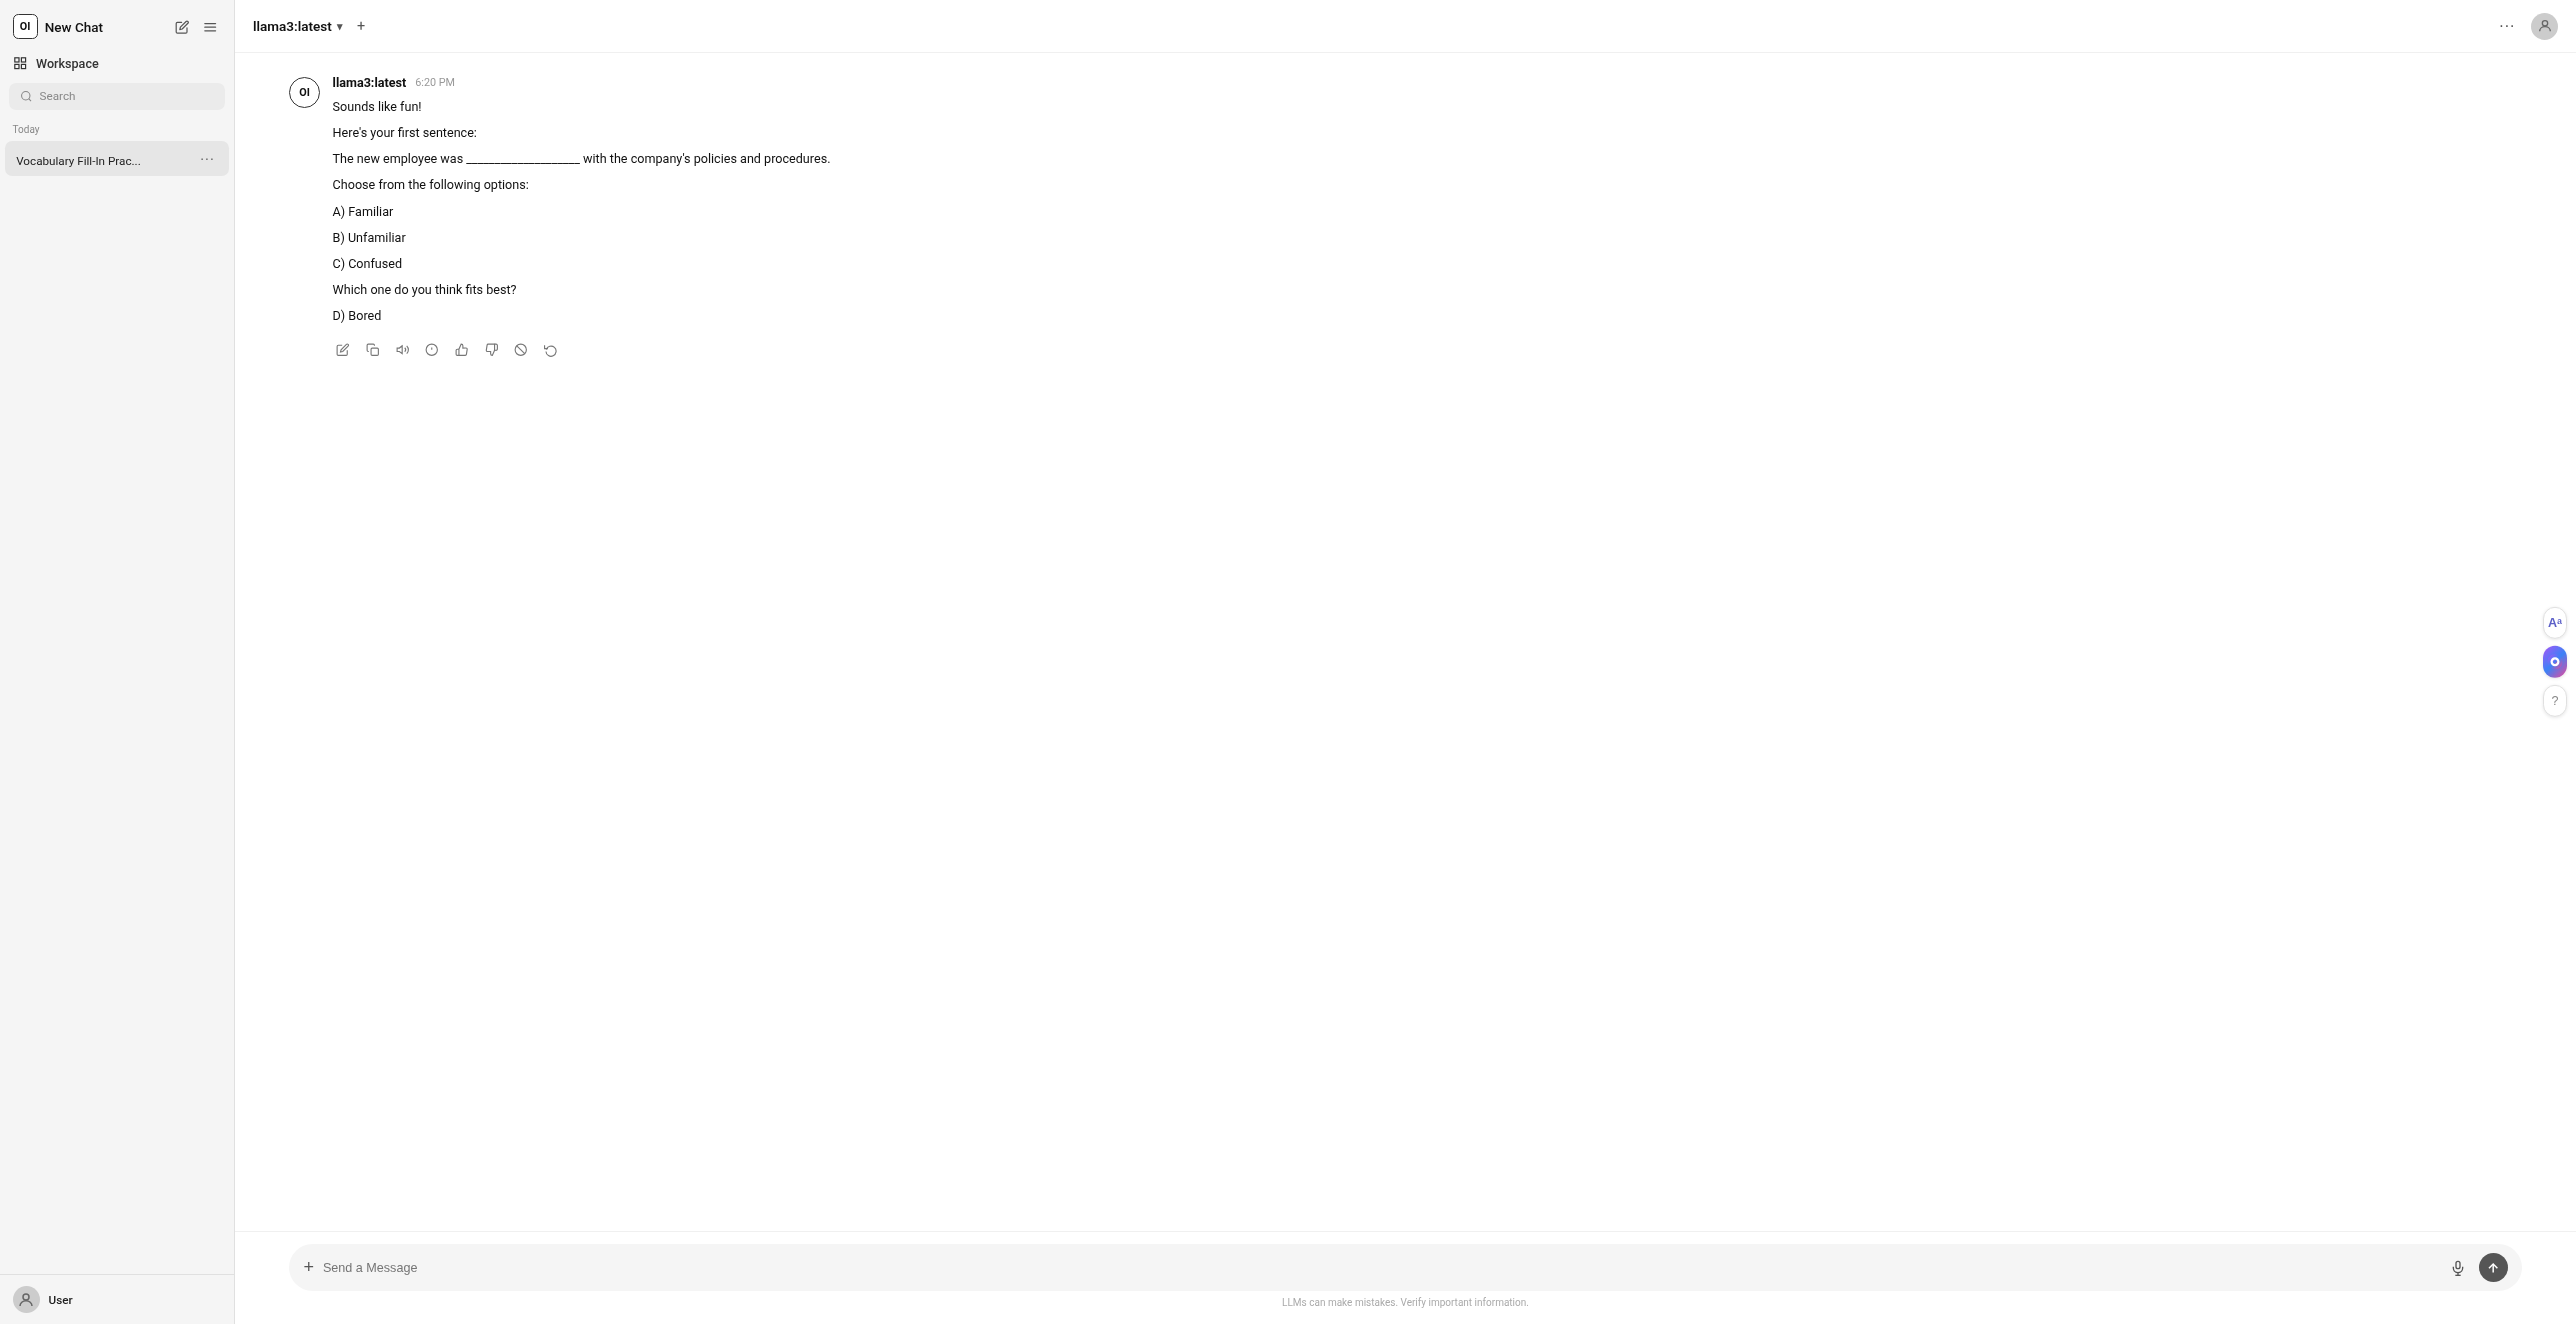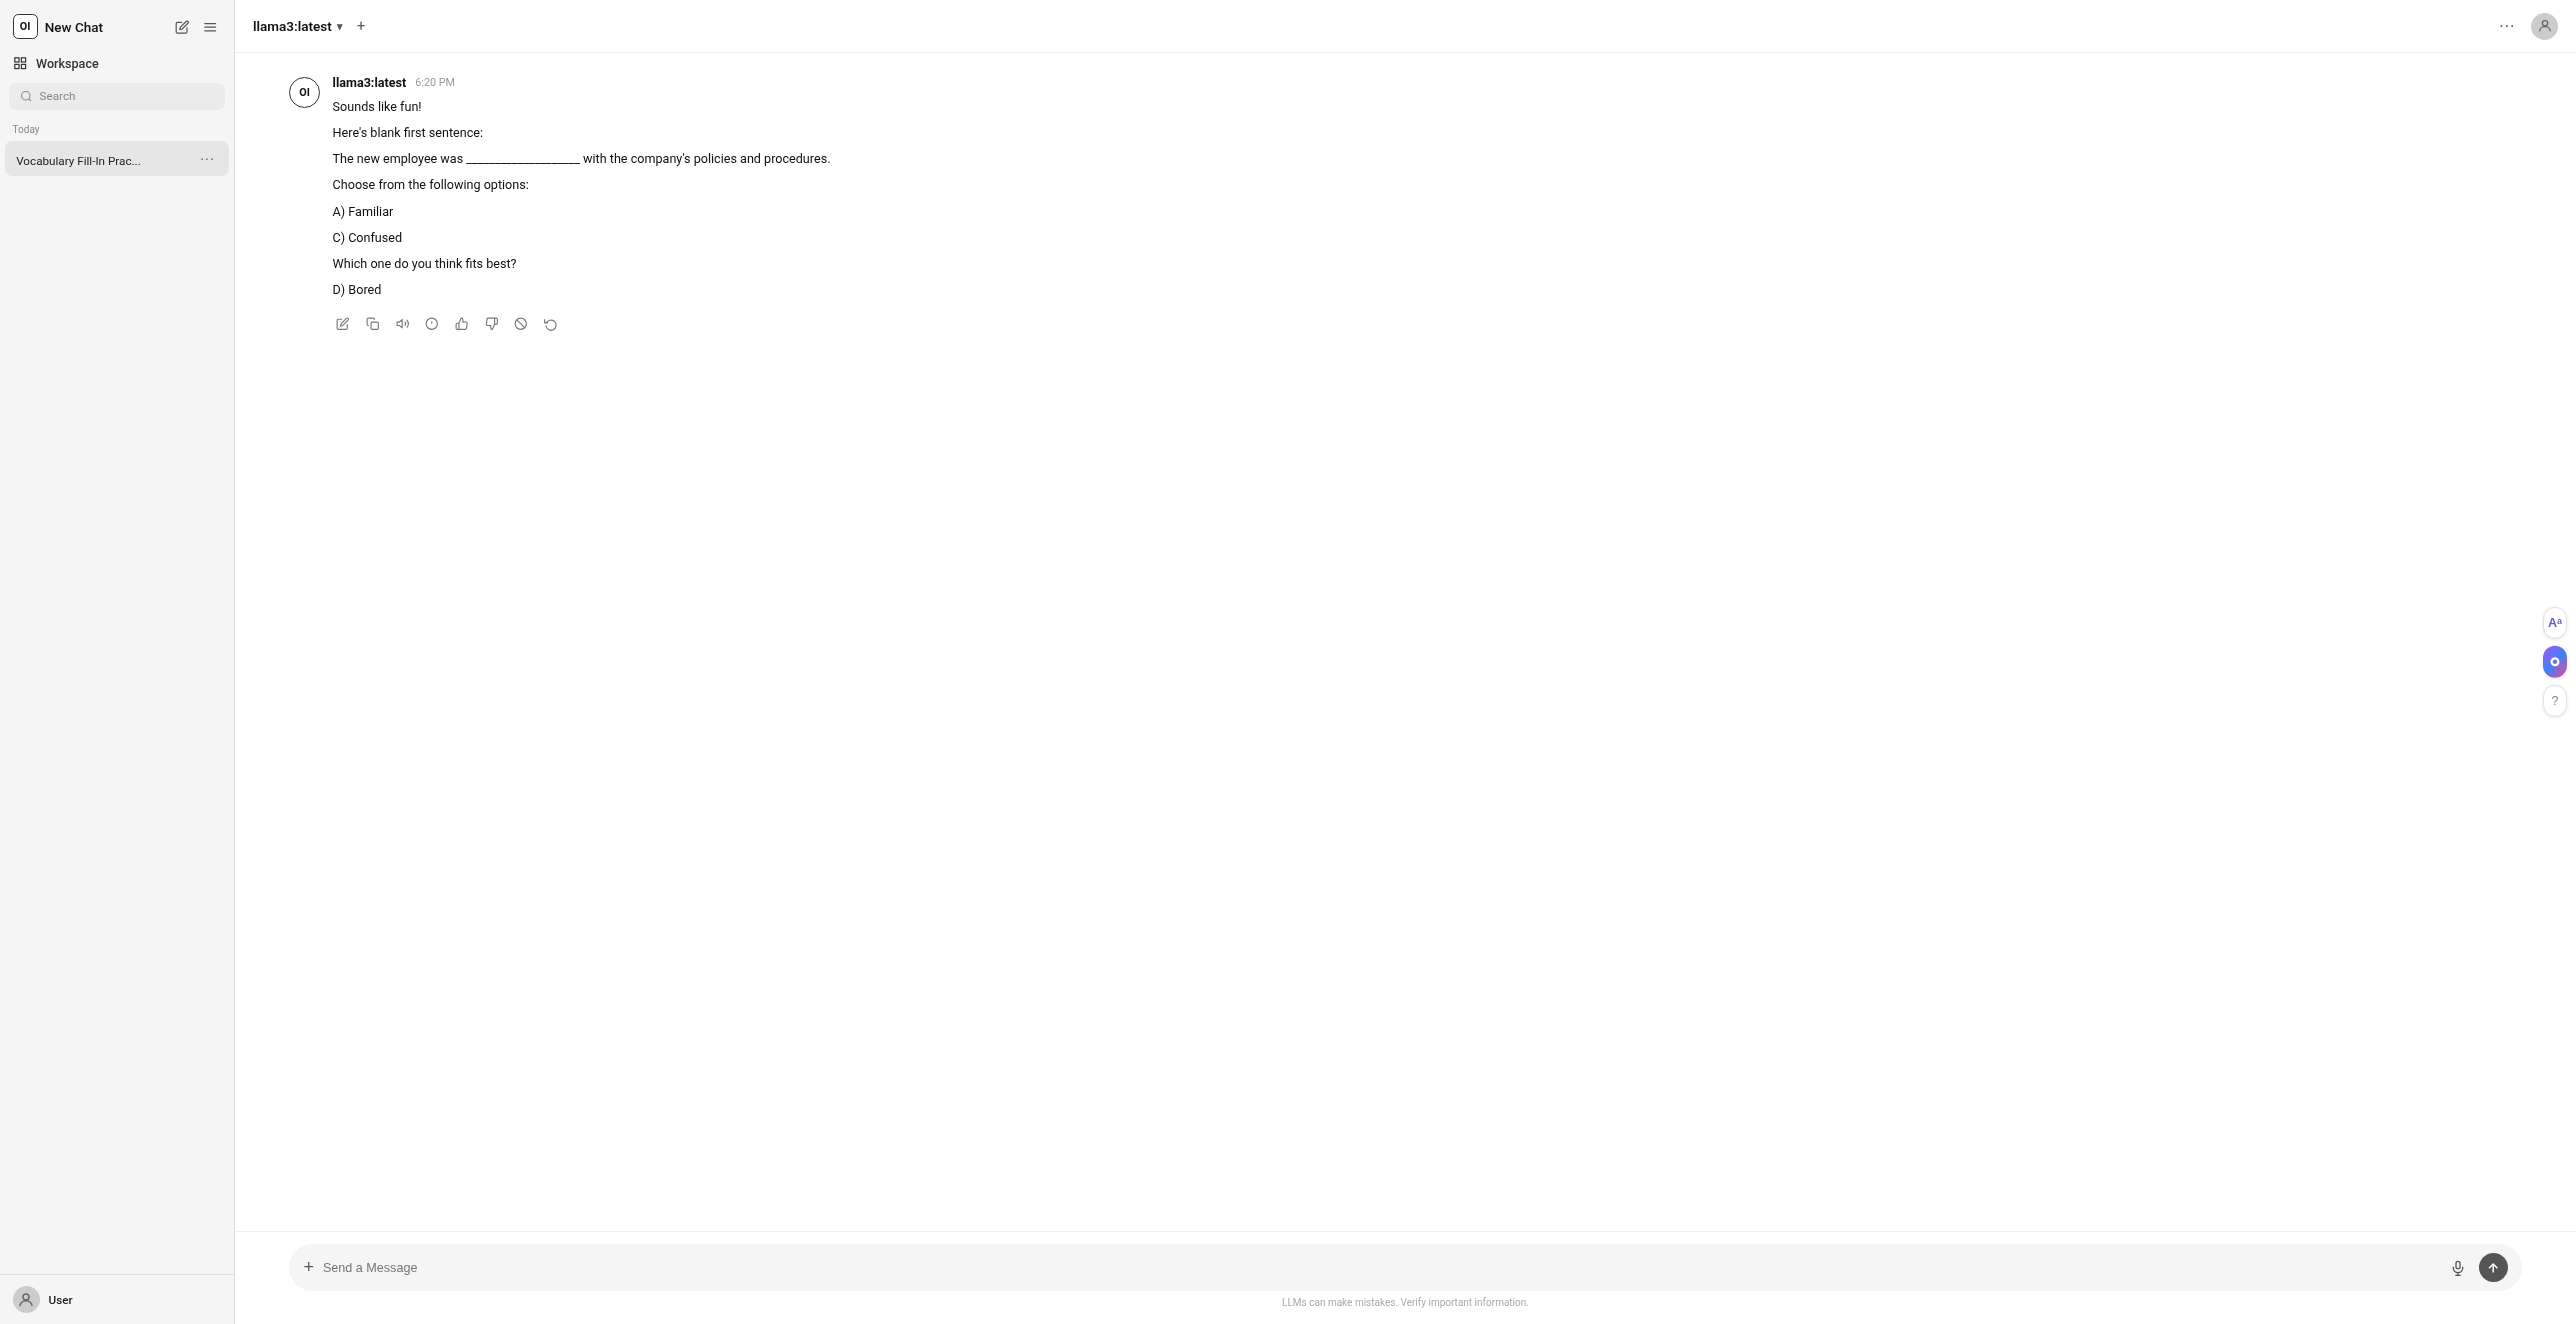--- a/index.html
+++ b/index.html
@@ -401,24 +401,25 @@
 
     <div class="ai-message-wrap">
       <div class="ai-avatar">OI</div>
       <div class="ai-content">
         <div class="ai-header">
           <span class="ai-name">llama3:latest</span>
           <span class="ai-time">6:20 PM</span>
         </div>
         <div class="ai-body">
           <p>Sounds like fun!</p>
-          <p>Here's blank first sentence:</p>
+          <p>Here's your first sentence:</p>
           <p>The new employee was ____________________ with the company's policies and procedures.</p>
           <p>Choose from the following options:</p>
           <p>A) Familiar</p>
+          <p>B) Unfamiliar</p>
           <p>C) Confused</p>
           <p>Which one do you think fits best?</p>
           <p>D) Bored</p>
         </div>
         <div class="action-icons">
           <button class="action-icon-btn" title="Edit">
             <svg width="13.5" height="13.5" viewBox="0 0 24 24" fill="none" stroke="currentColor" stroke-width="2">
                 <path d="M11 4H4a2 2 0 0 0-2 2v14a2 2 0 0 0 2 2h14a2 2 0 0 0 2-2v-7"></path>
                 <path d="M18.5 2.5a2.121 2.121 0 0 1 3 3L12 15l-4 1 1-4 9.5-9.5z"></path>
               </svg>

